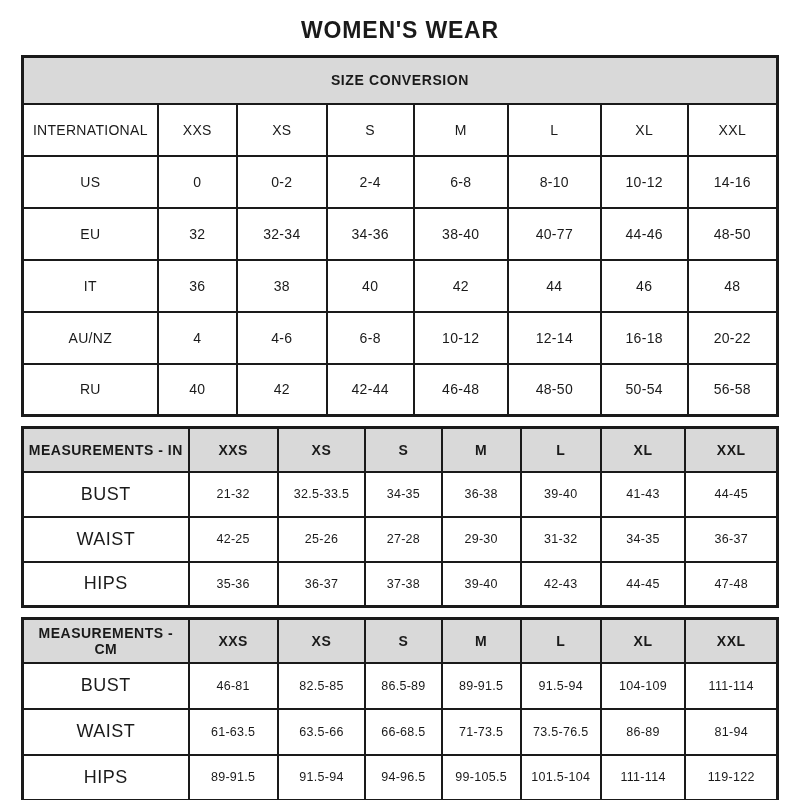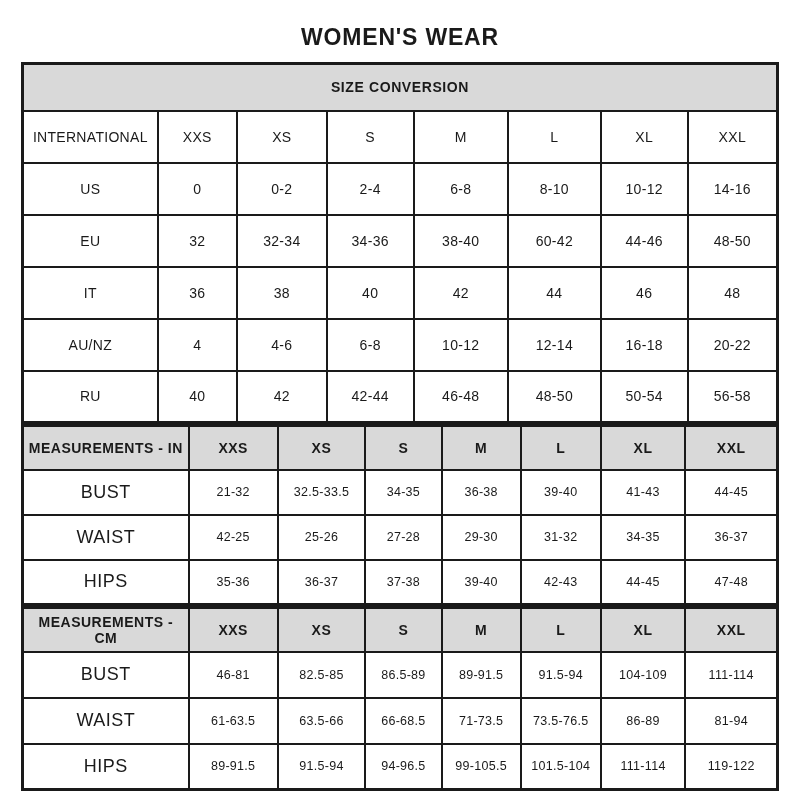--- a/index.html
+++ b/index.html
@@ -9,21 +9,21 @@
     width: 800px;
     height: 800px;
     font-family: "Liberation Sans", "DejaVu Sans", sans-serif;
     color: #1a1a1a;
     -webkit-font-smoothing: antialiased;
   }
   .page {
     width: 800px;
     height: 800px;
     box-sizing: border-box;
-    padding: 15px 21px;
+    padding: 8px 21px;
     overflow: hidden;
   }
   .page-title {
     text-align: center;
     font-size: 23px;
     font-weight: bold;
     letter-spacing: 0.8px;
     margin: 9px 0 11px 0;
     line-height: 27px;
   }
@@ -45,21 +45,21 @@
   .t1 tr { height: 52px; }
   .t1 tr.band { height: 47px; margin-top: 18px; }
   .t1 td { font-size: 14px; }
   .t1 .band td {
     background: #d9d9d9;
     font-weight: bold;
     letter-spacing: 0.6px;
   }
   .t1 .colhead td { font-size: 14px; }
   
-  .t2, .t3 { }
+  .t2, .t3 { margin-top: 9px; }
   .t2 tr { height: 45px; }
   .t2 tr.band { height: 44px; }
   .t3 tr { height: 46px; }
   .t3 tr.band { height: 44px; }
   .t2 td, .t3 td { font-size: 12.5px; }
   .t2 .band td, .t3 .band td {
     background: #d9d9d9;
     font-weight: bold;
     font-size: 14px;
     letter-spacing: 0.5px;
@@ -107,21 +107,21 @@
         <td>8-10</td>
         <td>10-12</td>
         <td>14-16</td>
       </tr>
       <tr>
         <td class="rowlabel">EU</td>
         <td>32</td>
         <td>32-34</td>
         <td>34-36</td>
         <td>38-40</td>
-        <td>60-42</td>
+        <td>40-77</td>
         <td>44-46</td>
         <td>48-50</td>
       </tr>
       <tr>
         <td class="rowlabel">IT</td>
         <td>36</td>
         <td>38</td>
         <td>40</td>
         <td>42</td>
         <td>44</td>

